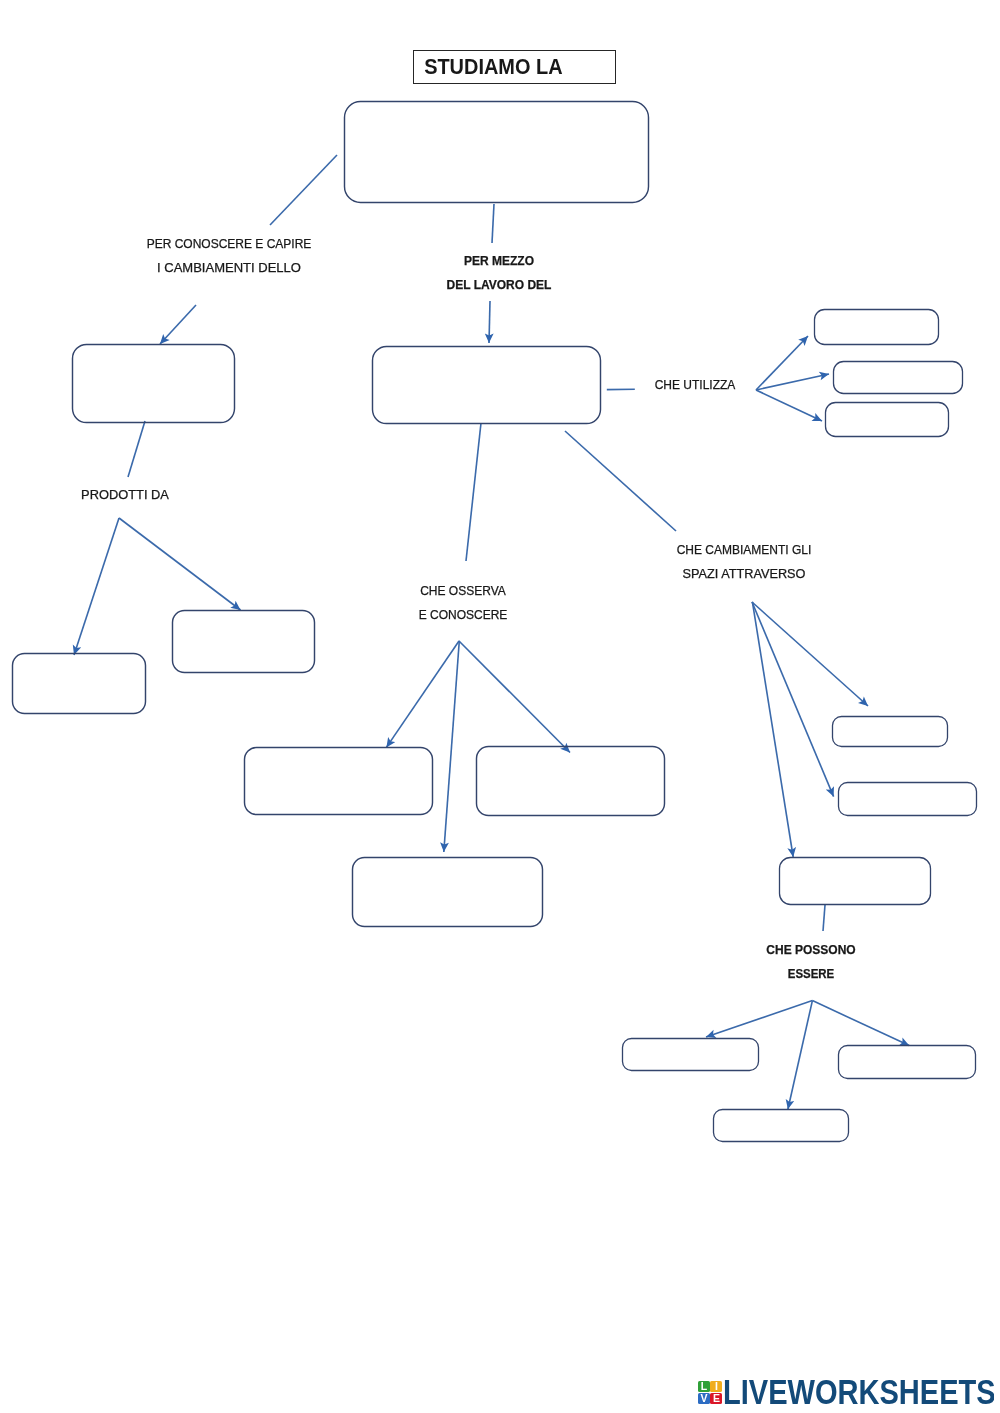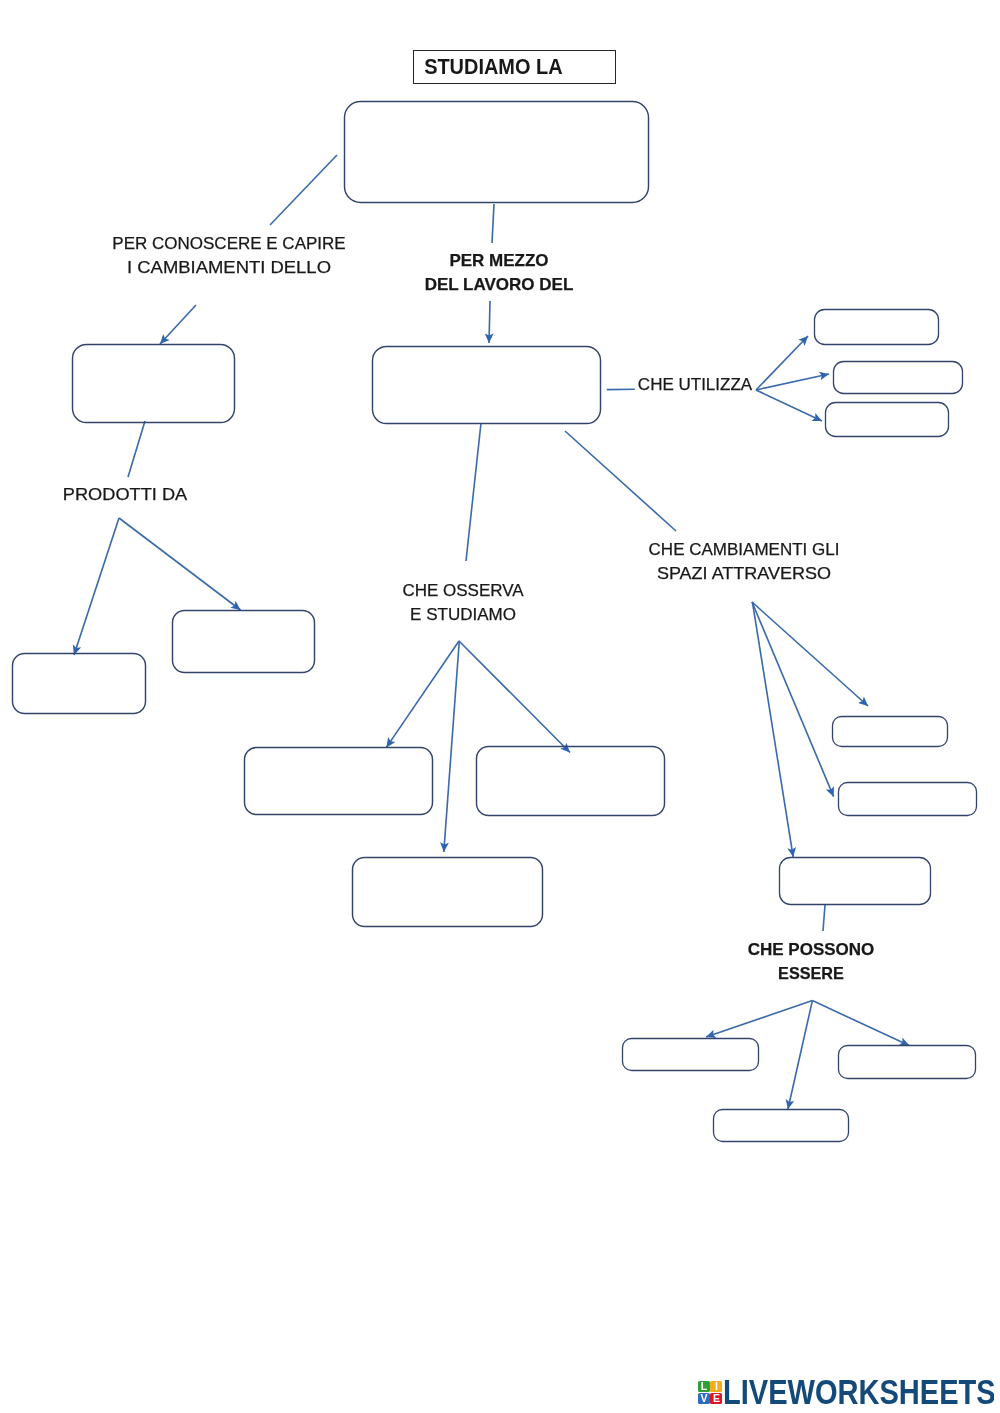--- a/index.html
+++ b/index.html
@@ -24,21 +24,21 @@
     display:flex; align-items:center;
     box-sizing:border-box;
   }
   .title-box span {
     font-weight:bold; font-size:21.6px; line-height:21.6px;
     display:inline-block; padding-left:11px; position:relative; top:-0.4px;
     transform:scaleX(0.923) translateZ(0); transform-origin:left center;
   }
 
   .lbl {
-    position:absolute; font-size:17px; line-height:24px; color:#181818;
+    position:absolute; font-size:12px; line-height:24px; color:#181818;
     white-space:nowrap; text-align:center; transform:translateX(-50%) translateZ(0);
     -webkit-text-stroke:0.25px #181818;
   }
 
   .logo { position:absolute; left:698px; top:1379px; display:flex; align-items:flex-start;
            width:296px; height:26px; overflow:hidden; }
   .logo-grid {
     display:grid; grid-template-columns:12.1px 12.1px; grid-template-rows:11.7px 11.9px;
     gap:0.3px; margin-top:1.6px;
   }
@@ -124,21 +124,21 @@
         <div>DEL LAVORO DEL</div>
       </div>
       <div class="lbl" style="left: 695px; top: 373.1px;">
         <div>CHE UTILIZZA</div>
       </div>
       <div class="lbl" style="left: 125px; top: 483px;">
         <div style="transform: scaleX(1.07);">PRODOTTI DA</div>
       </div>
       <div class="lbl" style="left: 463px; top: 578.9px;">
         <div>CHE OSSERVA</div>
-        <div>E STUDIAMO</div>
+        <div>E CONOSCERE</div>
       </div>
       <div class="lbl" style="left: 744px; top: 538px;">
         <div>CHE CAMBIAMENTI GLI</div>
         <div style="transform: scaleX(1.06);">SPAZI ATTRAVERSO</div>
       </div>
       <div class="lbl" style="left: 811px; top: 937.7px; font-weight: bold;">
         <div>CHE POSSONO</div>
         <div style="transform: scaleX(0.955);">ESSERE</div>
       </div>
     </div>

